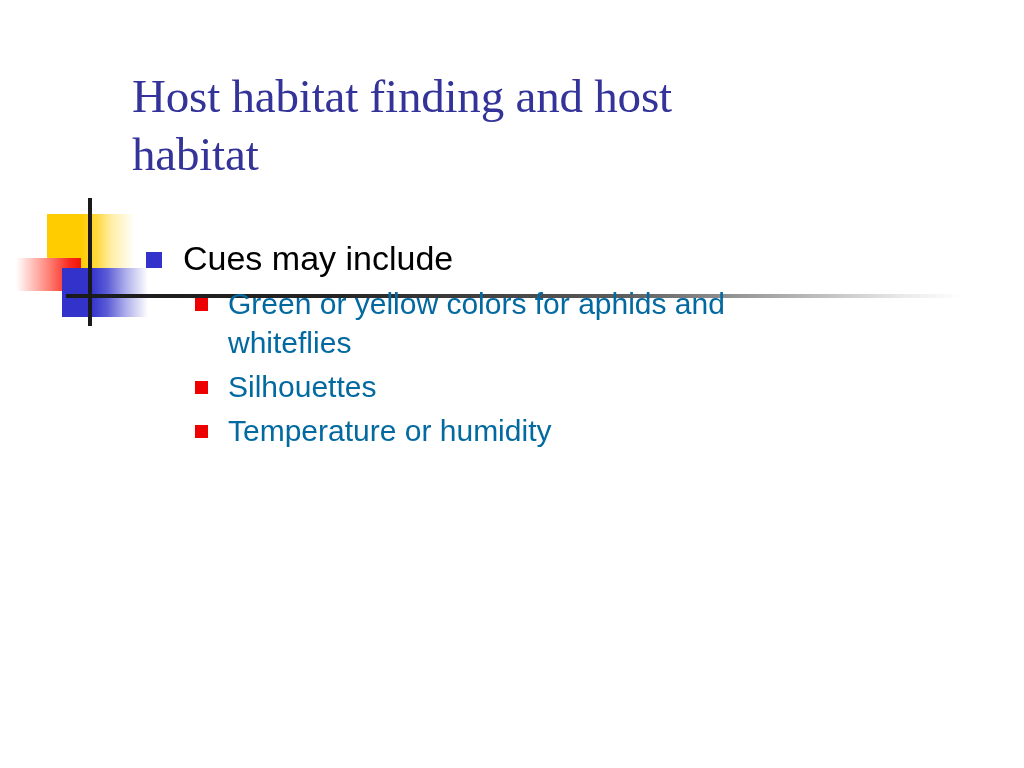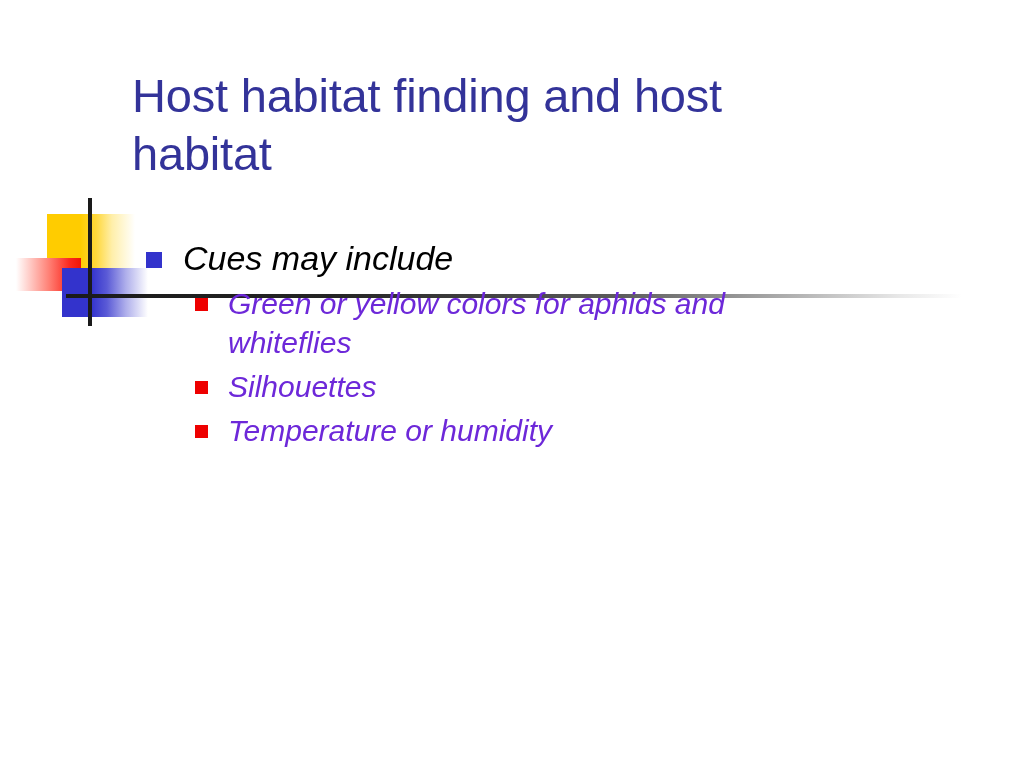--- a/index.html
+++ b/index.html
@@ -76,29 +76,28 @@
     left: 132px;
     top: 36px;
     width: 830px;
     color: #333399;
     font-size: 47px;
     line-height: 58px;
     font-weight: normal;
     letter-spacing: -0.2px;
     z-index: 3;
   }
-  .title-line { display: block; white-space: nowrap; }
+  .title-line { display: block; white-space: nowrap; font-family: Liberation Serif, serif; }
 
   
   #body {
     position: absolute;
     left: 0;
     top: 236px;
     width: 848px;
-    font-style: italic;
   }
   .lvl1 {
     position: relative;
     padding-left: 183px;
     margin-bottom: 4px;
     color: #000000;
     font-size: 34px;
     line-height: 44px;
   }
   .lvl1 .sq {
@@ -107,21 +106,21 @@
     top: 16px;
     width: 16px;
     height: 16px;
     background: #3333CC;
   }
   .lvl2 {
     position: relative;
     padding-left: 228px;
     padding-right: 120px;
     margin-bottom: 5px;
-    color: #6d28d9;
+    color: #0369a1;
     font-size: 30px;
     line-height: 39px;
   }
   .lvl2 .sq {
     position: absolute;
     left: 195px;
     top: 14px;
     width: 13px;
     height: 13px;
     background: #EE0000;

